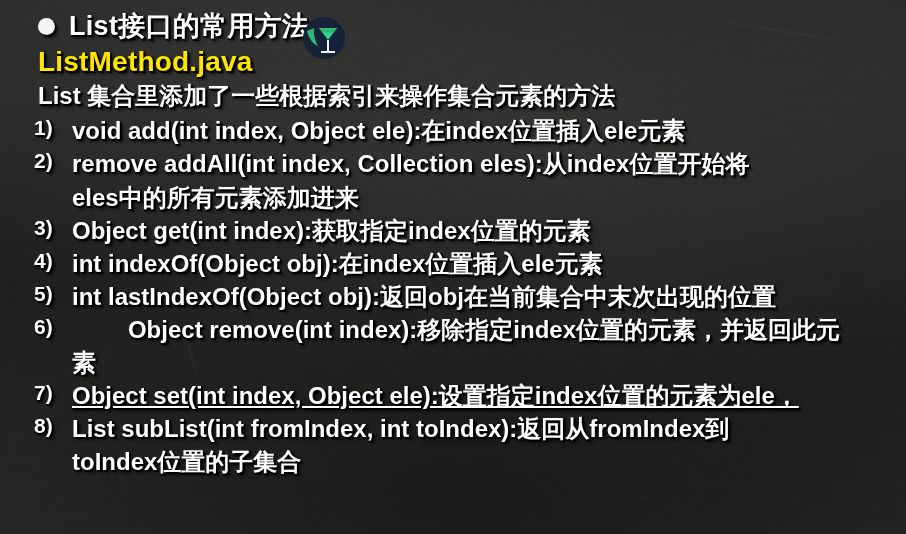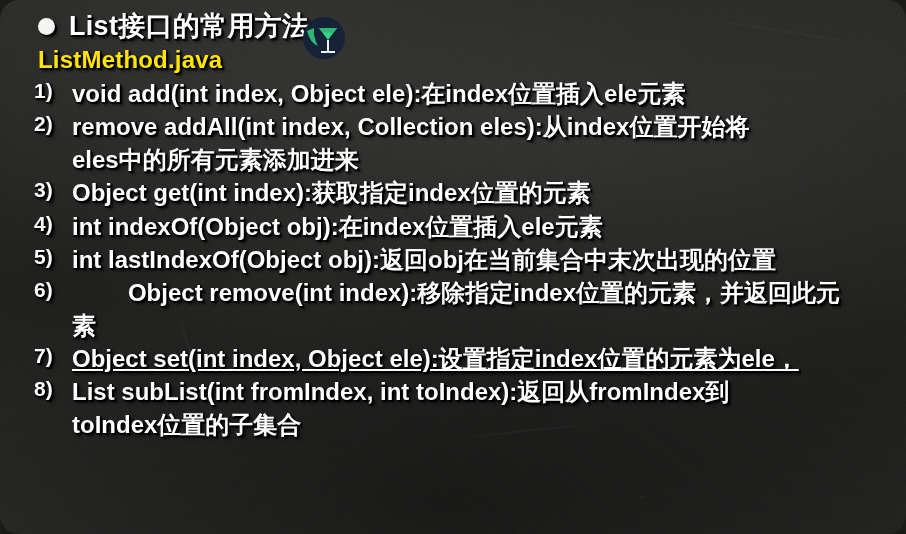--- a/index.html
+++ b/index.html
@@ -13,21 +13,20 @@
     overflow: hidden;
     font-family: "Liberation Sans", "DejaVu Sans", sans-serif;
   }
 
   #slide {
     position: relative;
     width: 906px;
     height: 534px;
     background-color: #2b2b29;
     overflow: hidden;
-    border-radius: 19px;
   }
 
   
   .tex {
     position: absolute;
     inset: 0;
     pointer-events: none;
   }
   .tex-a {
     background:
@@ -88,21 +87,21 @@
     font-size: 27px;
     font-weight: bold;
     letter-spacing: .3px;
     line-height: 1.1;
     white-space: nowrap;
   }
 
   .subtitle {
     margin: 5px 0 0 38px;
     color: #ffe500;
-    font-size: 24px;
+    font-size: 28px;
     font-weight: bold;
     line-height: 1.1;
     letter-spacing: .2px;
     white-space: nowrap;
   }
 
   .lead {
     margin: 6px 0 0 38px;
     color: #ffffff;
     font-size: 24px;
@@ -187,20 +186,21 @@
 
   <div class="content">
 
     <div class="title-row">
       <span class="bullet-dot"></span>
       <span class="title-text chalk">List接口的常用方法</span>
     </div>
 
     <div class="subtitle chalk">ListMethod.java</div>
 
+    <div class="lead chalk">List 集合里添加了一些根据索引来操作集合元素的方法</div>
 
     <ul class="method-list">
 
       <li class="method-item">
         <span class="item-num chalk">1)</span>
         <span class="item-body">
           <span class="item-line chalk" style="display: block;">void add(int index, Object ele):在index位置插入ele元素</span>
         </span>
       </li>
 

